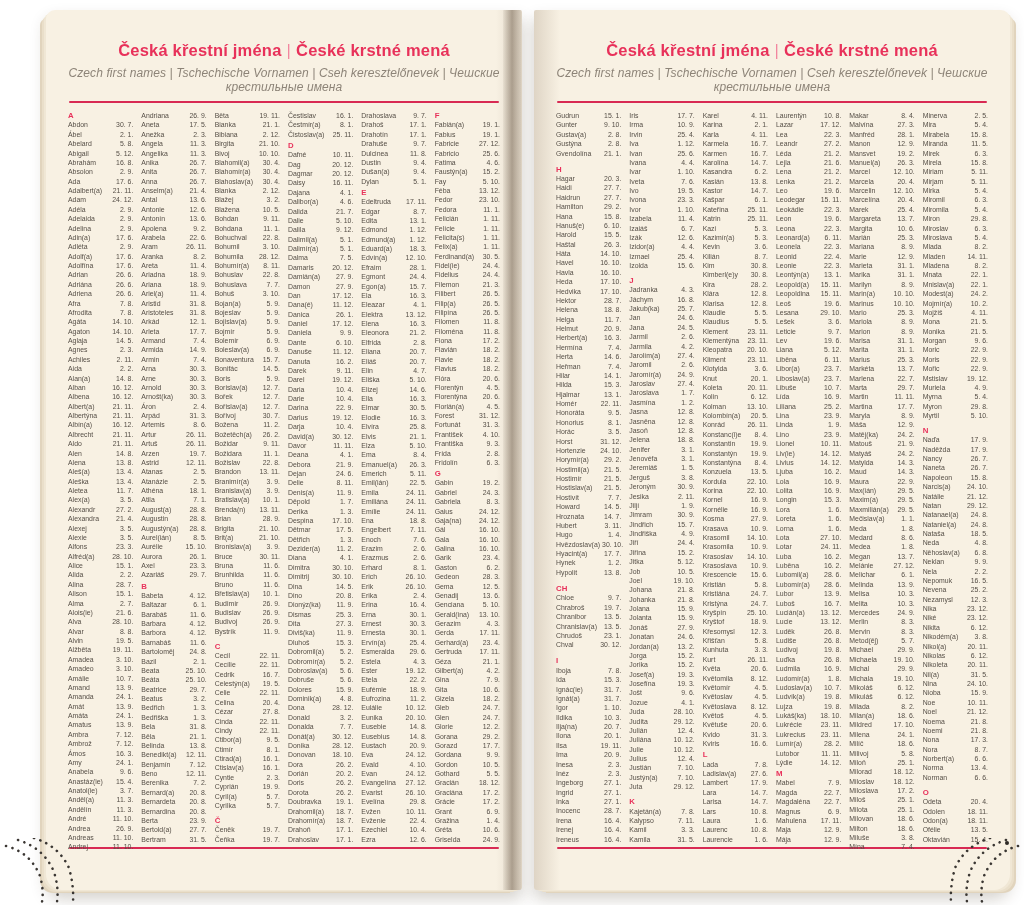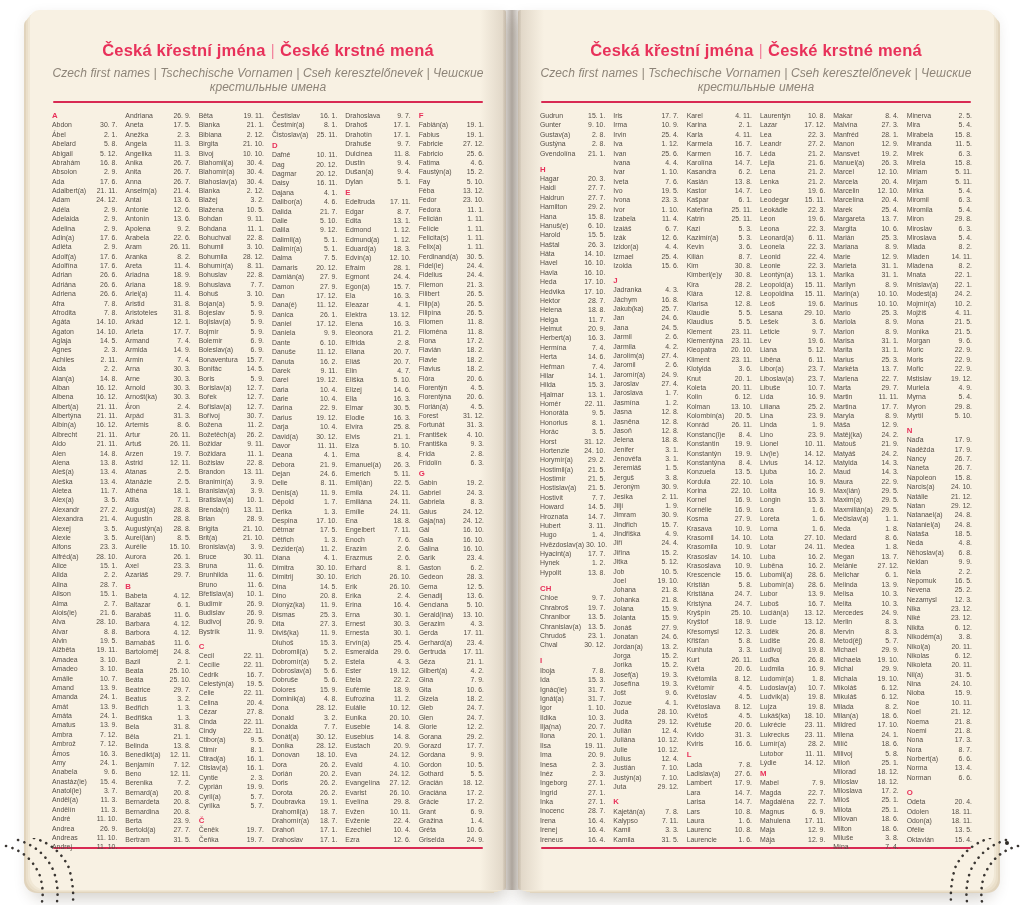--- a/index.html
+++ b/index.html
@@ -1,18 +1,18 @@
 <!DOCTYPE html>
 <html><head>
 <meta charset="utf-8">
 <style>
   html,body{margin:0;padding:0;width:1024px;height:905px;background:#ffffff;
     font-family:"Liberation Sans","DejaVu Sans",sans-serif;overflow:hidden;position:relative;}
   .spread{position:absolute;inset:0;}
-  .page{position:absolute;top:10px;width:476px;height:880px;background:#f8f1e3;}
+  .page{position:absolute;top:10px;width:476px;height:880px;background:#f8f1e3;margin-left:16px;}
   .page.left{left:30px;border-radius:9px 2px 3px 16px;
     box-shadow:-3px 2px 0 -1px #f0e7d5,-6px 4px 0 -2px #eadfca,-9px 6px 0 -3px #e1d4bd,0 9px 16px rgba(60,45,25,.22);}
   .page.right{left:518px;border-radius:2px 9px 16px 3px;
     box-shadow:3px 2px 0 -1px #f0e7d5,6px 4px 0 -2px #eadfca,9px 6px 0 -3px #e1d4bd,0 9px 16px rgba(60,45,25,.22);}
   .page.left::after{content:"";position:absolute;top:0;right:0;width:26px;height:100%;
     background:linear-gradient(90deg,rgba(88,62,38,0) 0%,rgba(88,62,38,.16) 100%);border-radius:0 2px 3px 0;}
   .page.right::before{content:"";position:absolute;top:0;left:0;width:26px;height:100%;
     background:linear-gradient(270deg,rgba(88,62,38,0) 0%,rgba(88,62,38,.16) 100%);border-radius:2px 0 0 3px;}
   .gutter{position:absolute;top:10px;left:503px;width:18px;height:880px;
     background:linear-gradient(90deg,rgba(70,50,30,.05),rgba(70,50,30,.38) 50%,rgba(70,50,30,.05));}

